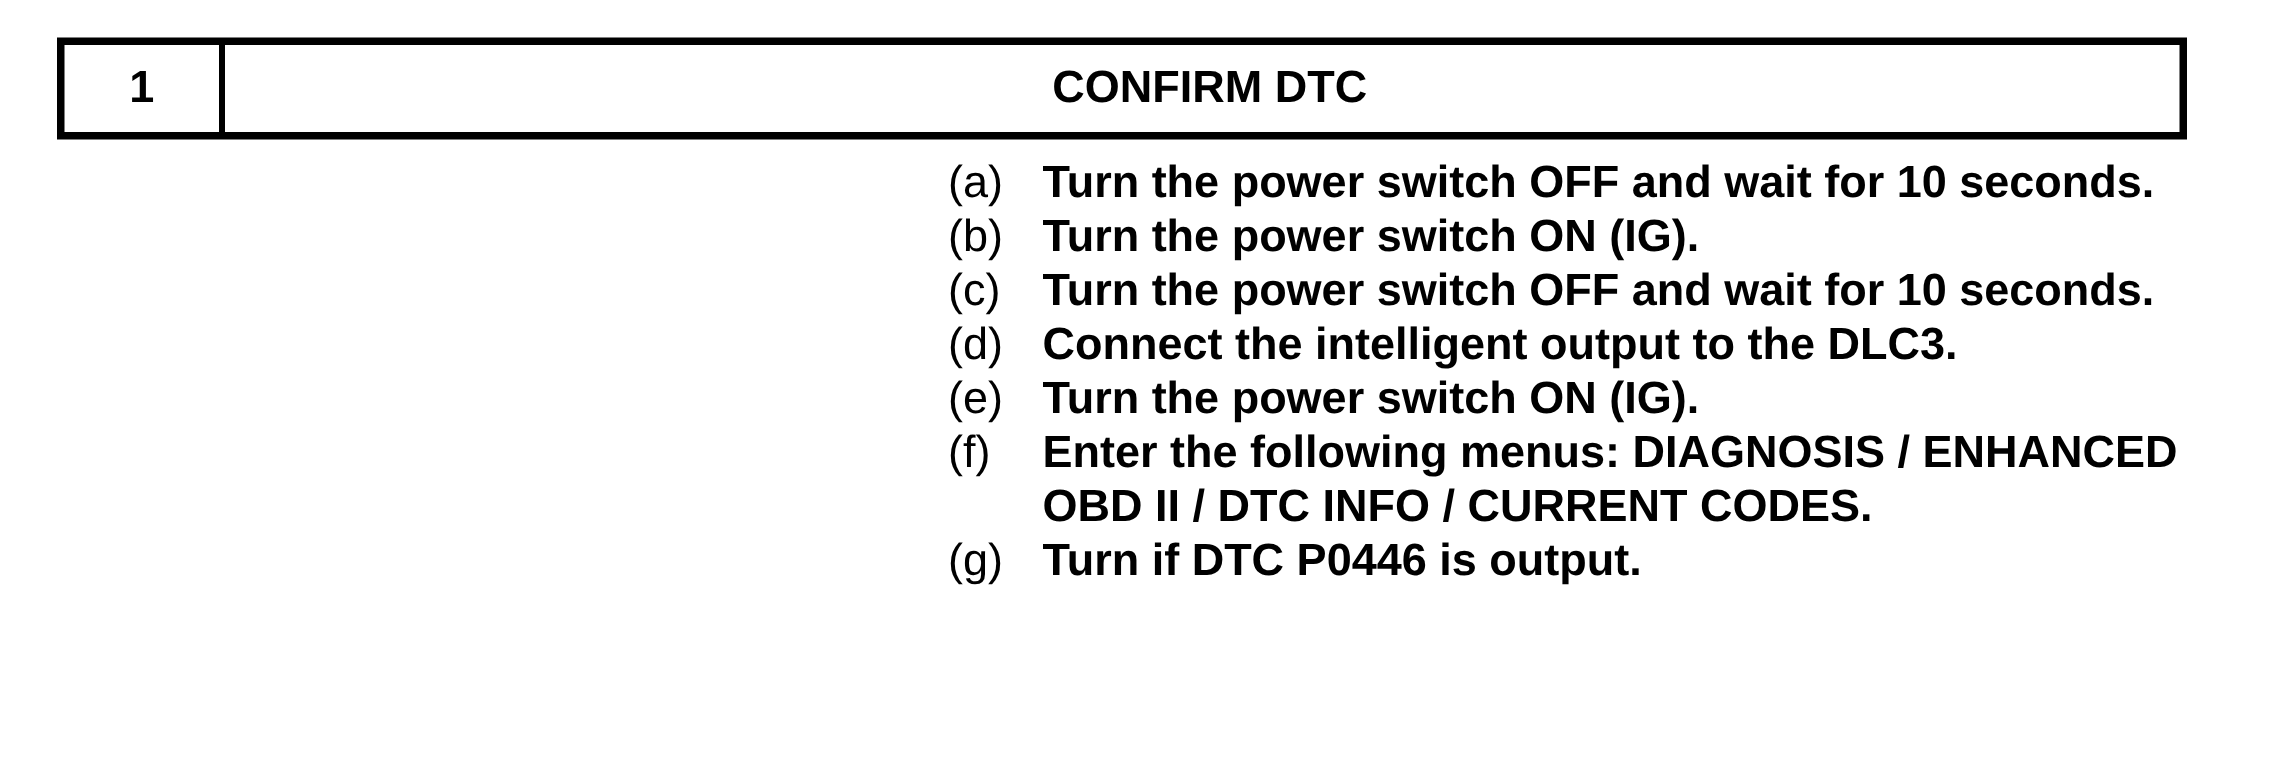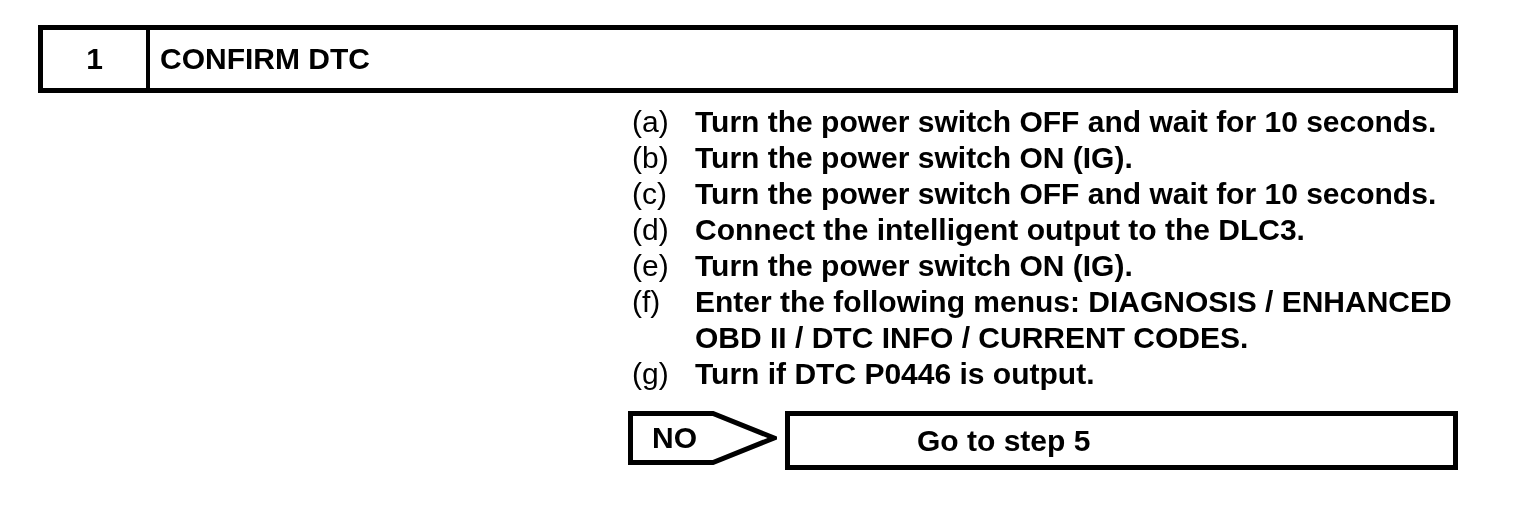--- a/index.html
+++ b/index.html
@@ -38,20 +38,21 @@
   .step-number {
     font-size: 30px;
     font-weight: bold;
     line-height: 1;
   }
   .step-title-cell {
     flex: 1;
     display: flex;
     align-items: center;
     padding-left: 10px;
+    justify-content: center;
   }
   .step-title {
     font-size: 30px;
     font-weight: bold;
     letter-spacing: 0;
   }
 
   
   .instructions {
     position: absolute;
@@ -162,26 +163,17 @@
       <span class="instr-text">Enter the following menus: DIAGNOSIS / ENHANCED OBD II / DTC INFO / CURRENT CODES.</span>
     </div>
     <div class="instr-row">
       <span class="instr-label">(g)</span>
       <span class="instr-text">Turn if DTC P0446 is output.</span>
     </div>
   </div>
 
   <div class="decision-row">
 
-    <div class="no-connector">
-      <svg width="149" height="54" viewBox="0 0 149 54" aria-hidden="true">
-        <polygon points="2.5,2.5 85,2.5 146,27 85,51.5 2.5,51.5" fill="#ffffff" stroke="#000000" stroke-width="5" stroke-linejoin="miter"></polygon>
-      </svg>
-      <span class="no-label">NO</span>
-    </div>
 
-    <div class="action-box">
-      <span class="action-label">Go to step 5</span>
-    </div>
 
   </div>
 
 </div>
 
 </body></html>

